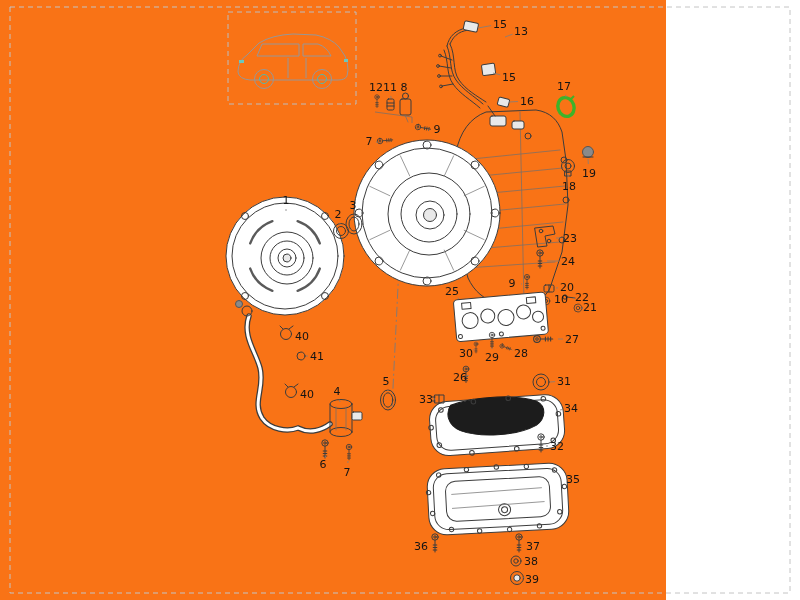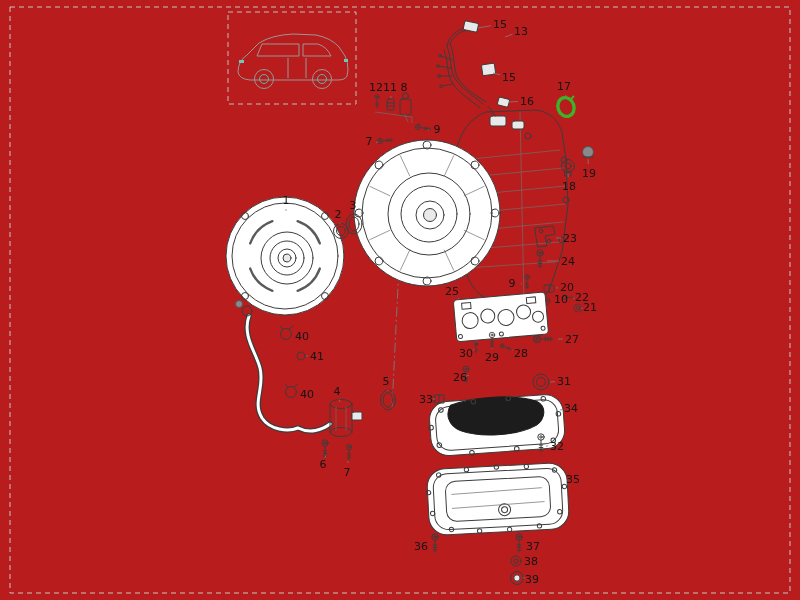--- a/index.html
+++ b/index.html
@@ -1,17 +1,17 @@
 <!DOCTYPE html>
 <html style="--hl: #3db32a; --accent: #6cc7bd;"><head>
 <meta charset="utf-8">
 <style>
   html,body{margin:0;padding:0}
   body{width:800px;height:600px;overflow:hidden;background:#fff;font-family:"DejaVu Sans",sans-serif}
-  .stage{position:relative;width:800px;height:600px;background:#b91c1c}
+  .stage{position:relative;width:666px;height:600px;background:#f97316}
   svg{display:block}
   .art{fill:none;stroke:#3c3c3c;stroke-width:1;stroke-linecap:round;stroke-linejoin:round}
   .lite{stroke:#979797;stroke-width:1;fill:none}
   .fillg{fill:#e9e9e9}
   .filld{fill:#8a8a8a;stroke:#555}
   .dark{fill:#1c1c1c;stroke:#1c1c1c}
   .tube-outer{stroke:#3c3c3c;stroke-width:5.5;fill:none;stroke-linecap:round}
   .tube-inner{stroke:#fff;stroke-width:3;fill:none;stroke-linecap:round}
   .rib{stroke:#6f6f6f;stroke-width:.7;fill:none}
   .centerline{stroke:#7a7a7a;stroke-width:.9;stroke-dasharray:10 3 2 3;fill:none}

